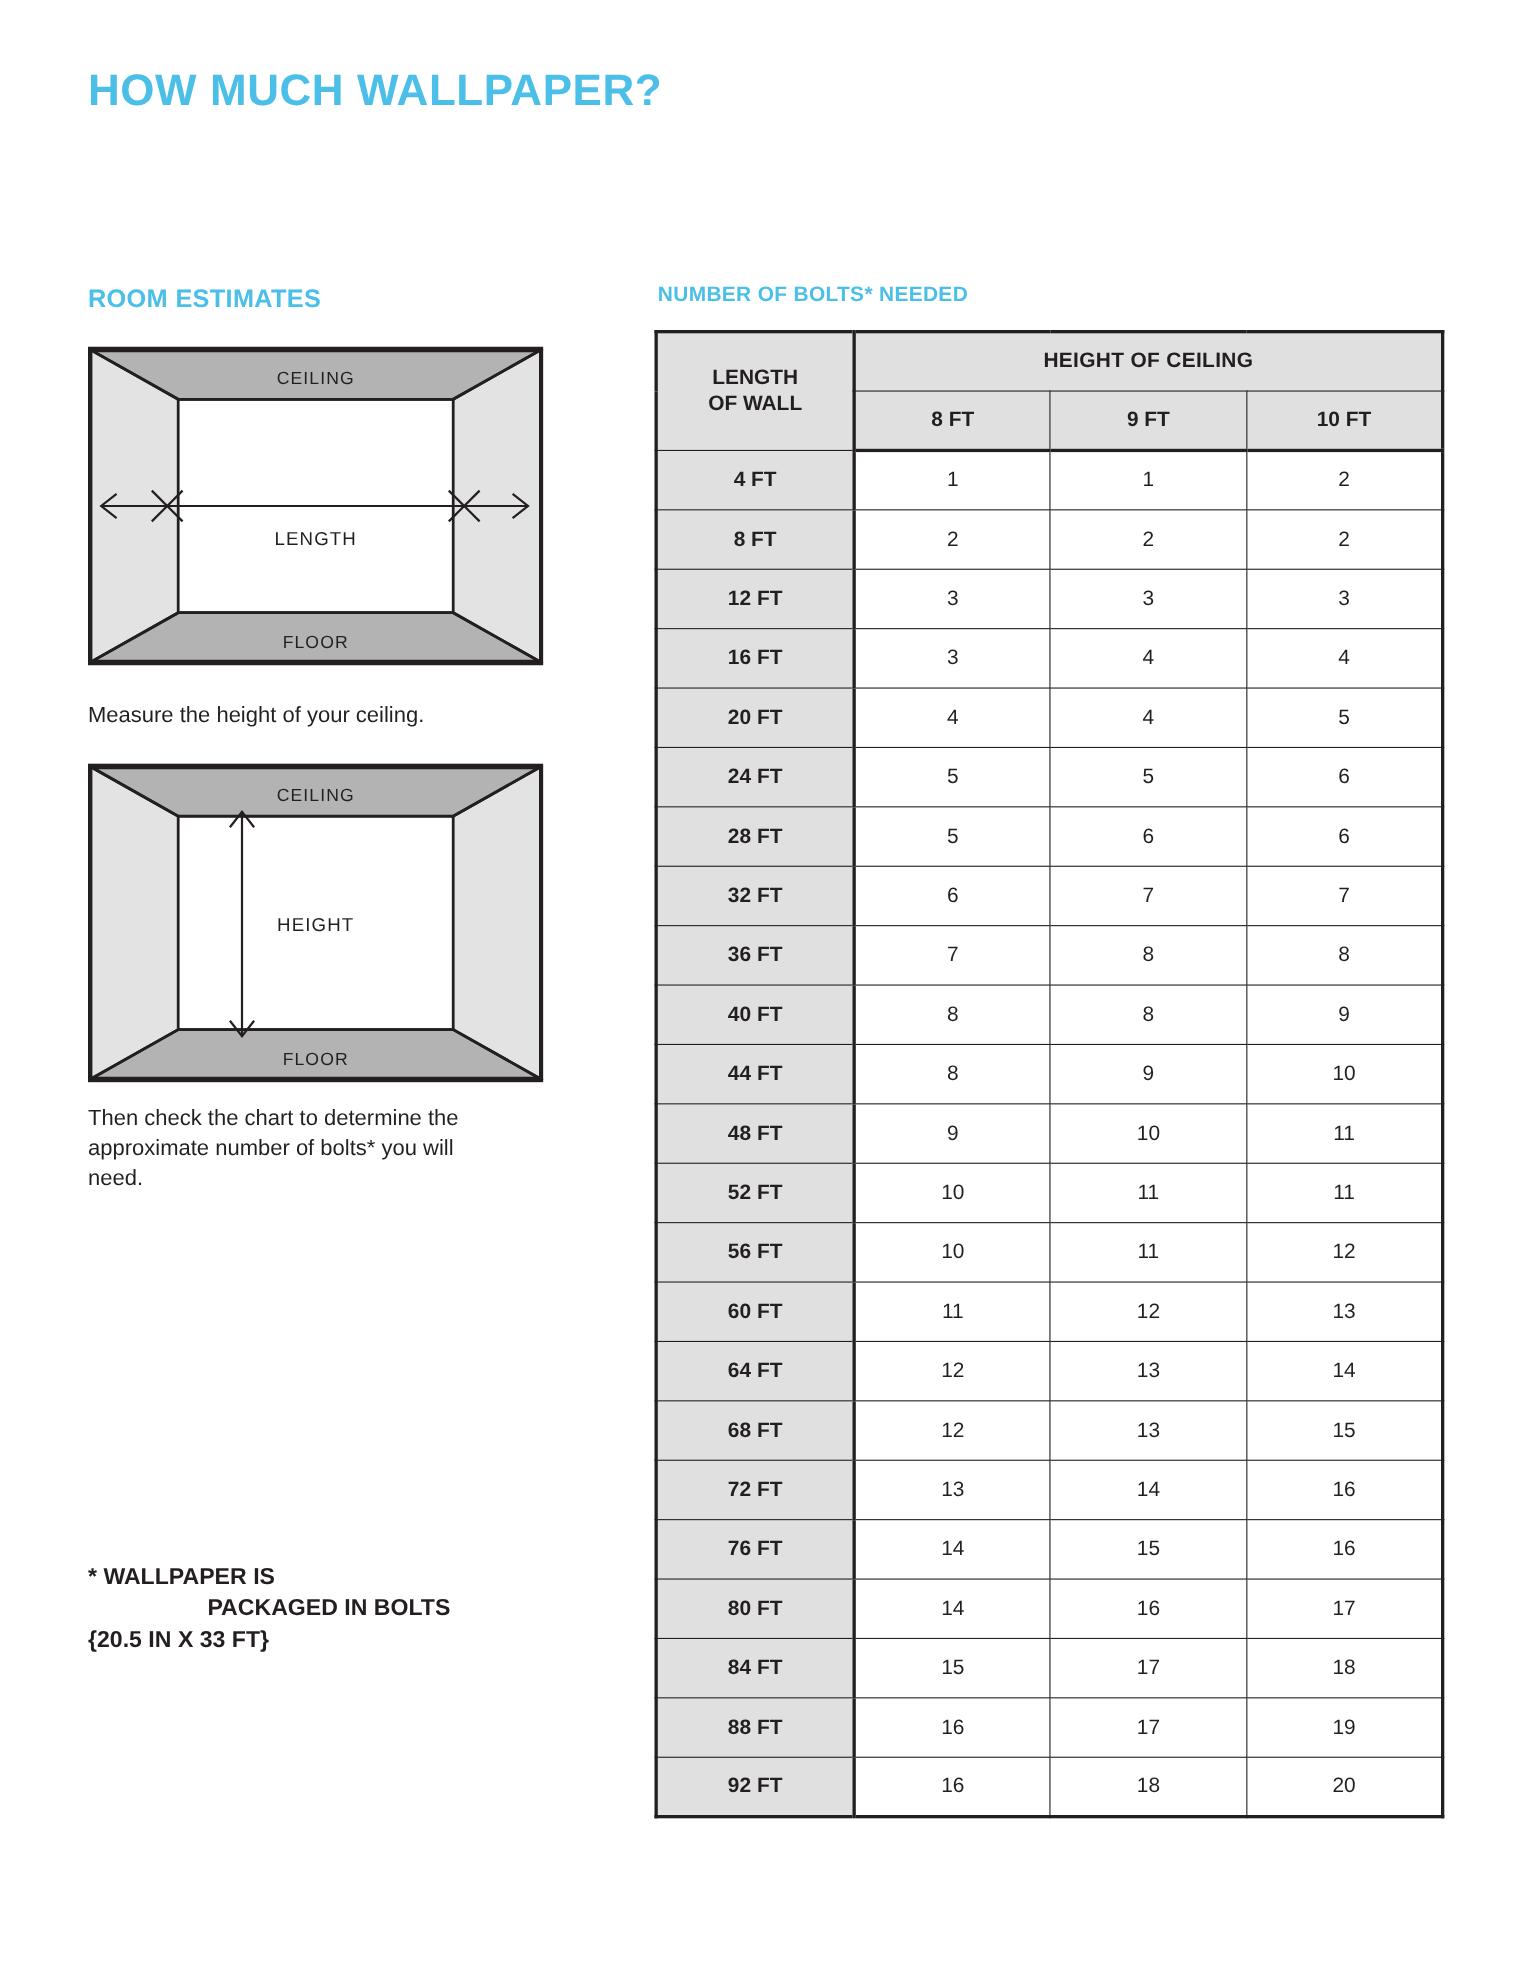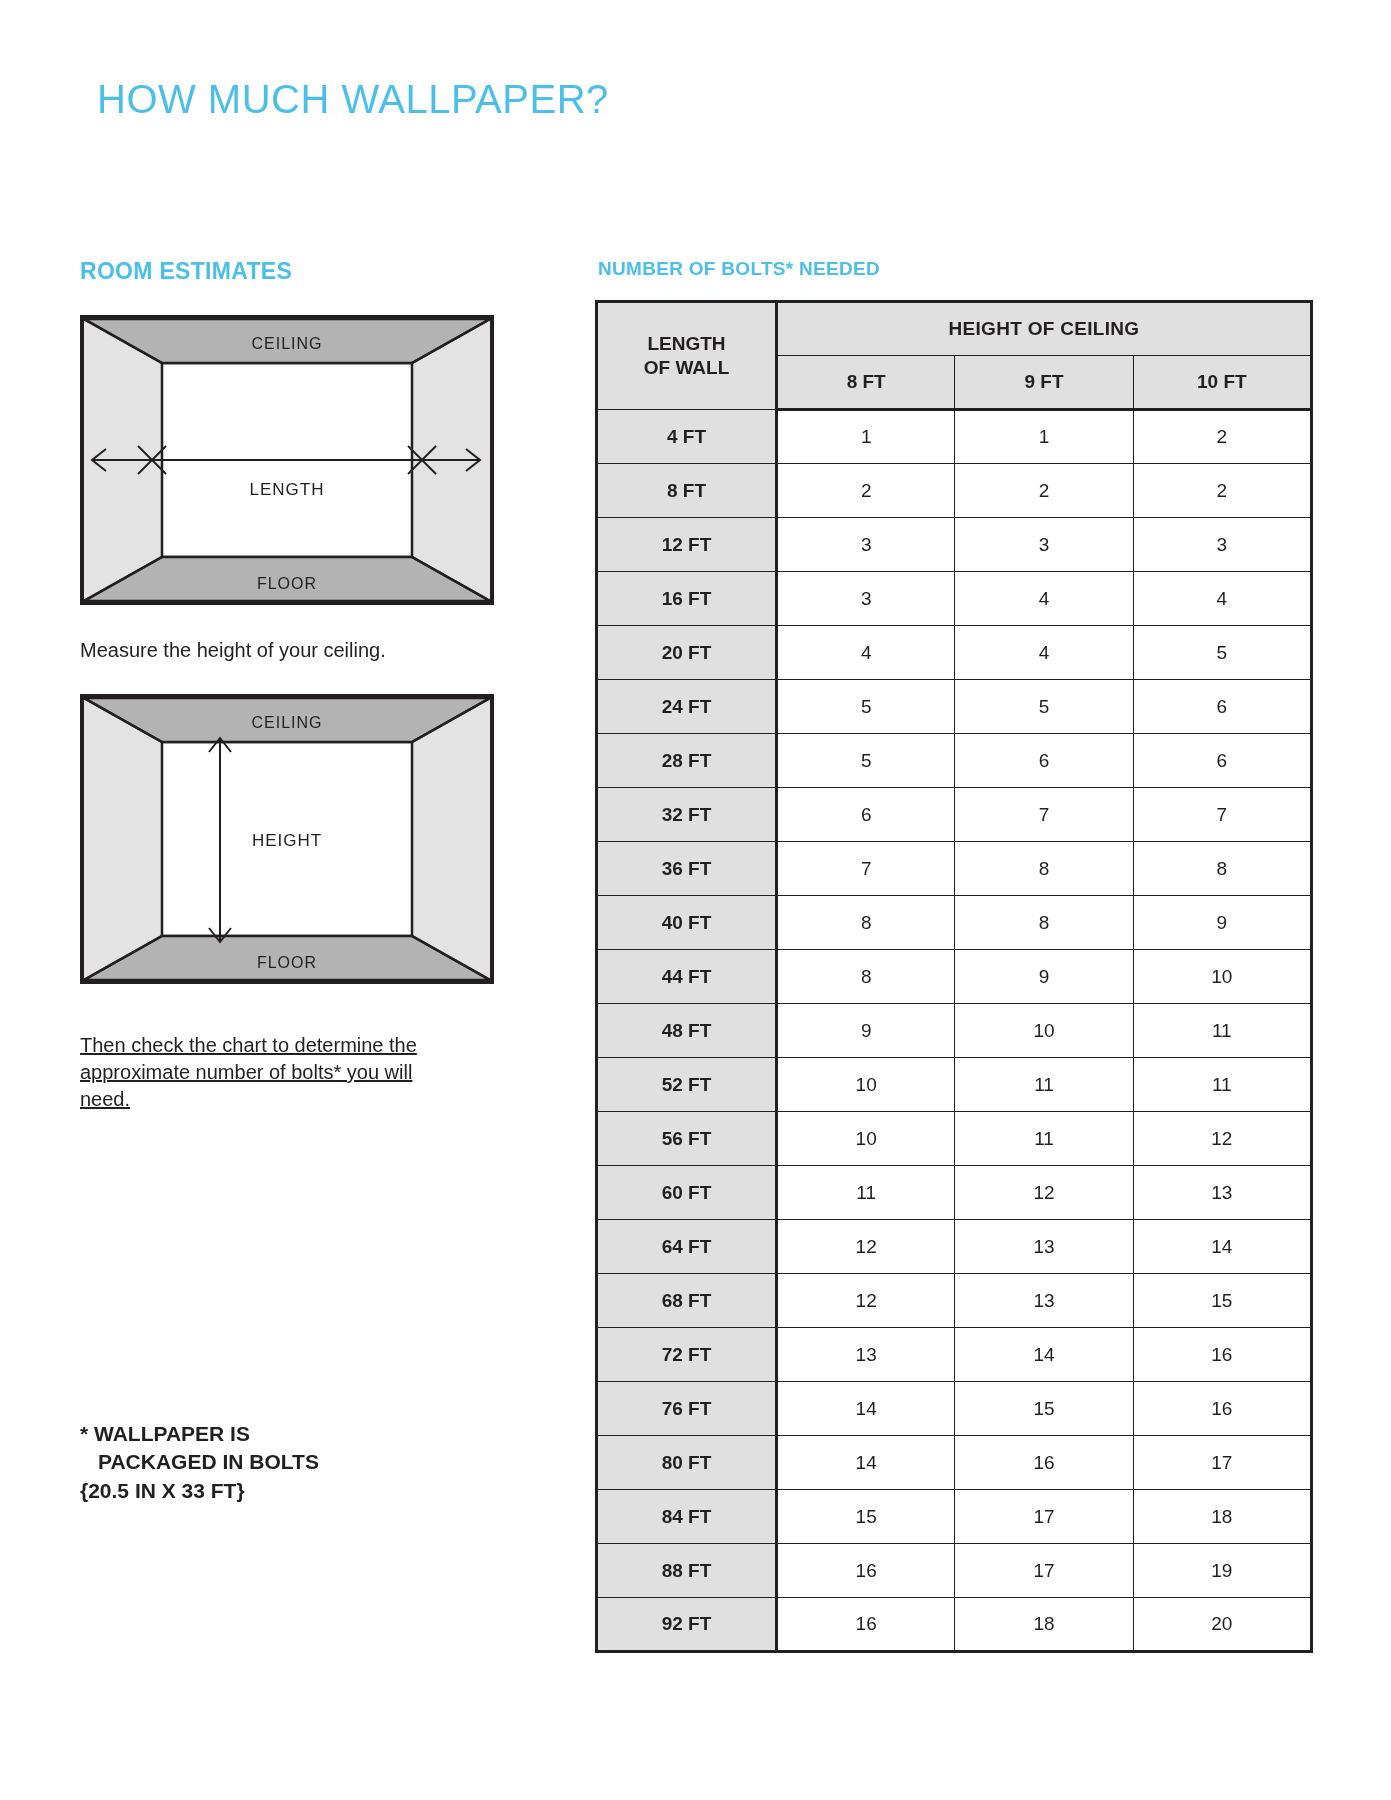--- a/index.html
+++ b/index.html
@@ -19,24 +19,24 @@
     position: absolute;
     inset: 0;
   }
 
   
   #main-title {
     position: absolute;
     left: 80px;
     top: 60px;
     font-size: 40px;
-    font-weight: normal;
+    font-weight: bold;
     letter-spacing: 0.5px;
     color: #4cbfe8;
-    margin: 17px;
+    margin: 0;
   }
 
   
   #left-column {
     position: absolute;
     left: 80px;
     top: 258px;
     width: 400px;
   }
   .section-heading {
@@ -207,26 +207,26 @@
         <text x="207" y="34" text-anchor="middle" font-family="Liberation Sans, sans-serif" font-size="16" fill="#231f20" letter-spacing="1">CEILING</text>
         <text x="207" y="274" text-anchor="middle" font-family="Liberation Sans, sans-serif" font-size="16" fill="#231f20" letter-spacing="1">FLOOR</text>
 
         <line x1="140" y1="44" x2="140" y2="248" stroke="#231f20" stroke-width="2"></line>
         <polyline points="129,58 140,44 151,58" fill="none" stroke="#231f20" stroke-width="2"></polyline>
         <polyline points="129,234 140,248 151,234" fill="none" stroke="#231f20" stroke-width="2"></polyline>
         <text x="207" y="152" text-anchor="middle" font-family="Liberation Sans, sans-serif" font-size="17" fill="#231f20" letter-spacing="1">HEIGHT</text>
       </svg>
     </div>
 
-    <p class="body-text" style="margin-top:48px; width:350px;text-decoration:underline;">Then check the chart to determine the approximate number of bolts* you will need.</p>
+    <p class="body-text" style="margin-top:20px; width:350px;">Then check the chart to determine the approximate number of bolts* you will need.</p>
   </div>
 
   <div id="footnote">
     <p class="footnote-strong">* WALLPAPER IS</p>
-    <p class="footnote-strong" style="text-indent:18px;">PACKAGED IN BOLTS</p>
+    <p class="footnote-strong" style="text-indent:18px;text-align:center;">PACKAGED IN BOLTS</p>
     <p class="footnote-sub">{20.5 IN X 33 FT}</p>
   </div>
 
   <div id="bolts-heading">NUMBER OF BOLTS* NEEDED</div>
 
   <div id="bolt-table-wrap">
     <table class="bolt-table">
       <thead>
         <tr>
           <th class="hdr-length thick-right" rowspan="2">

